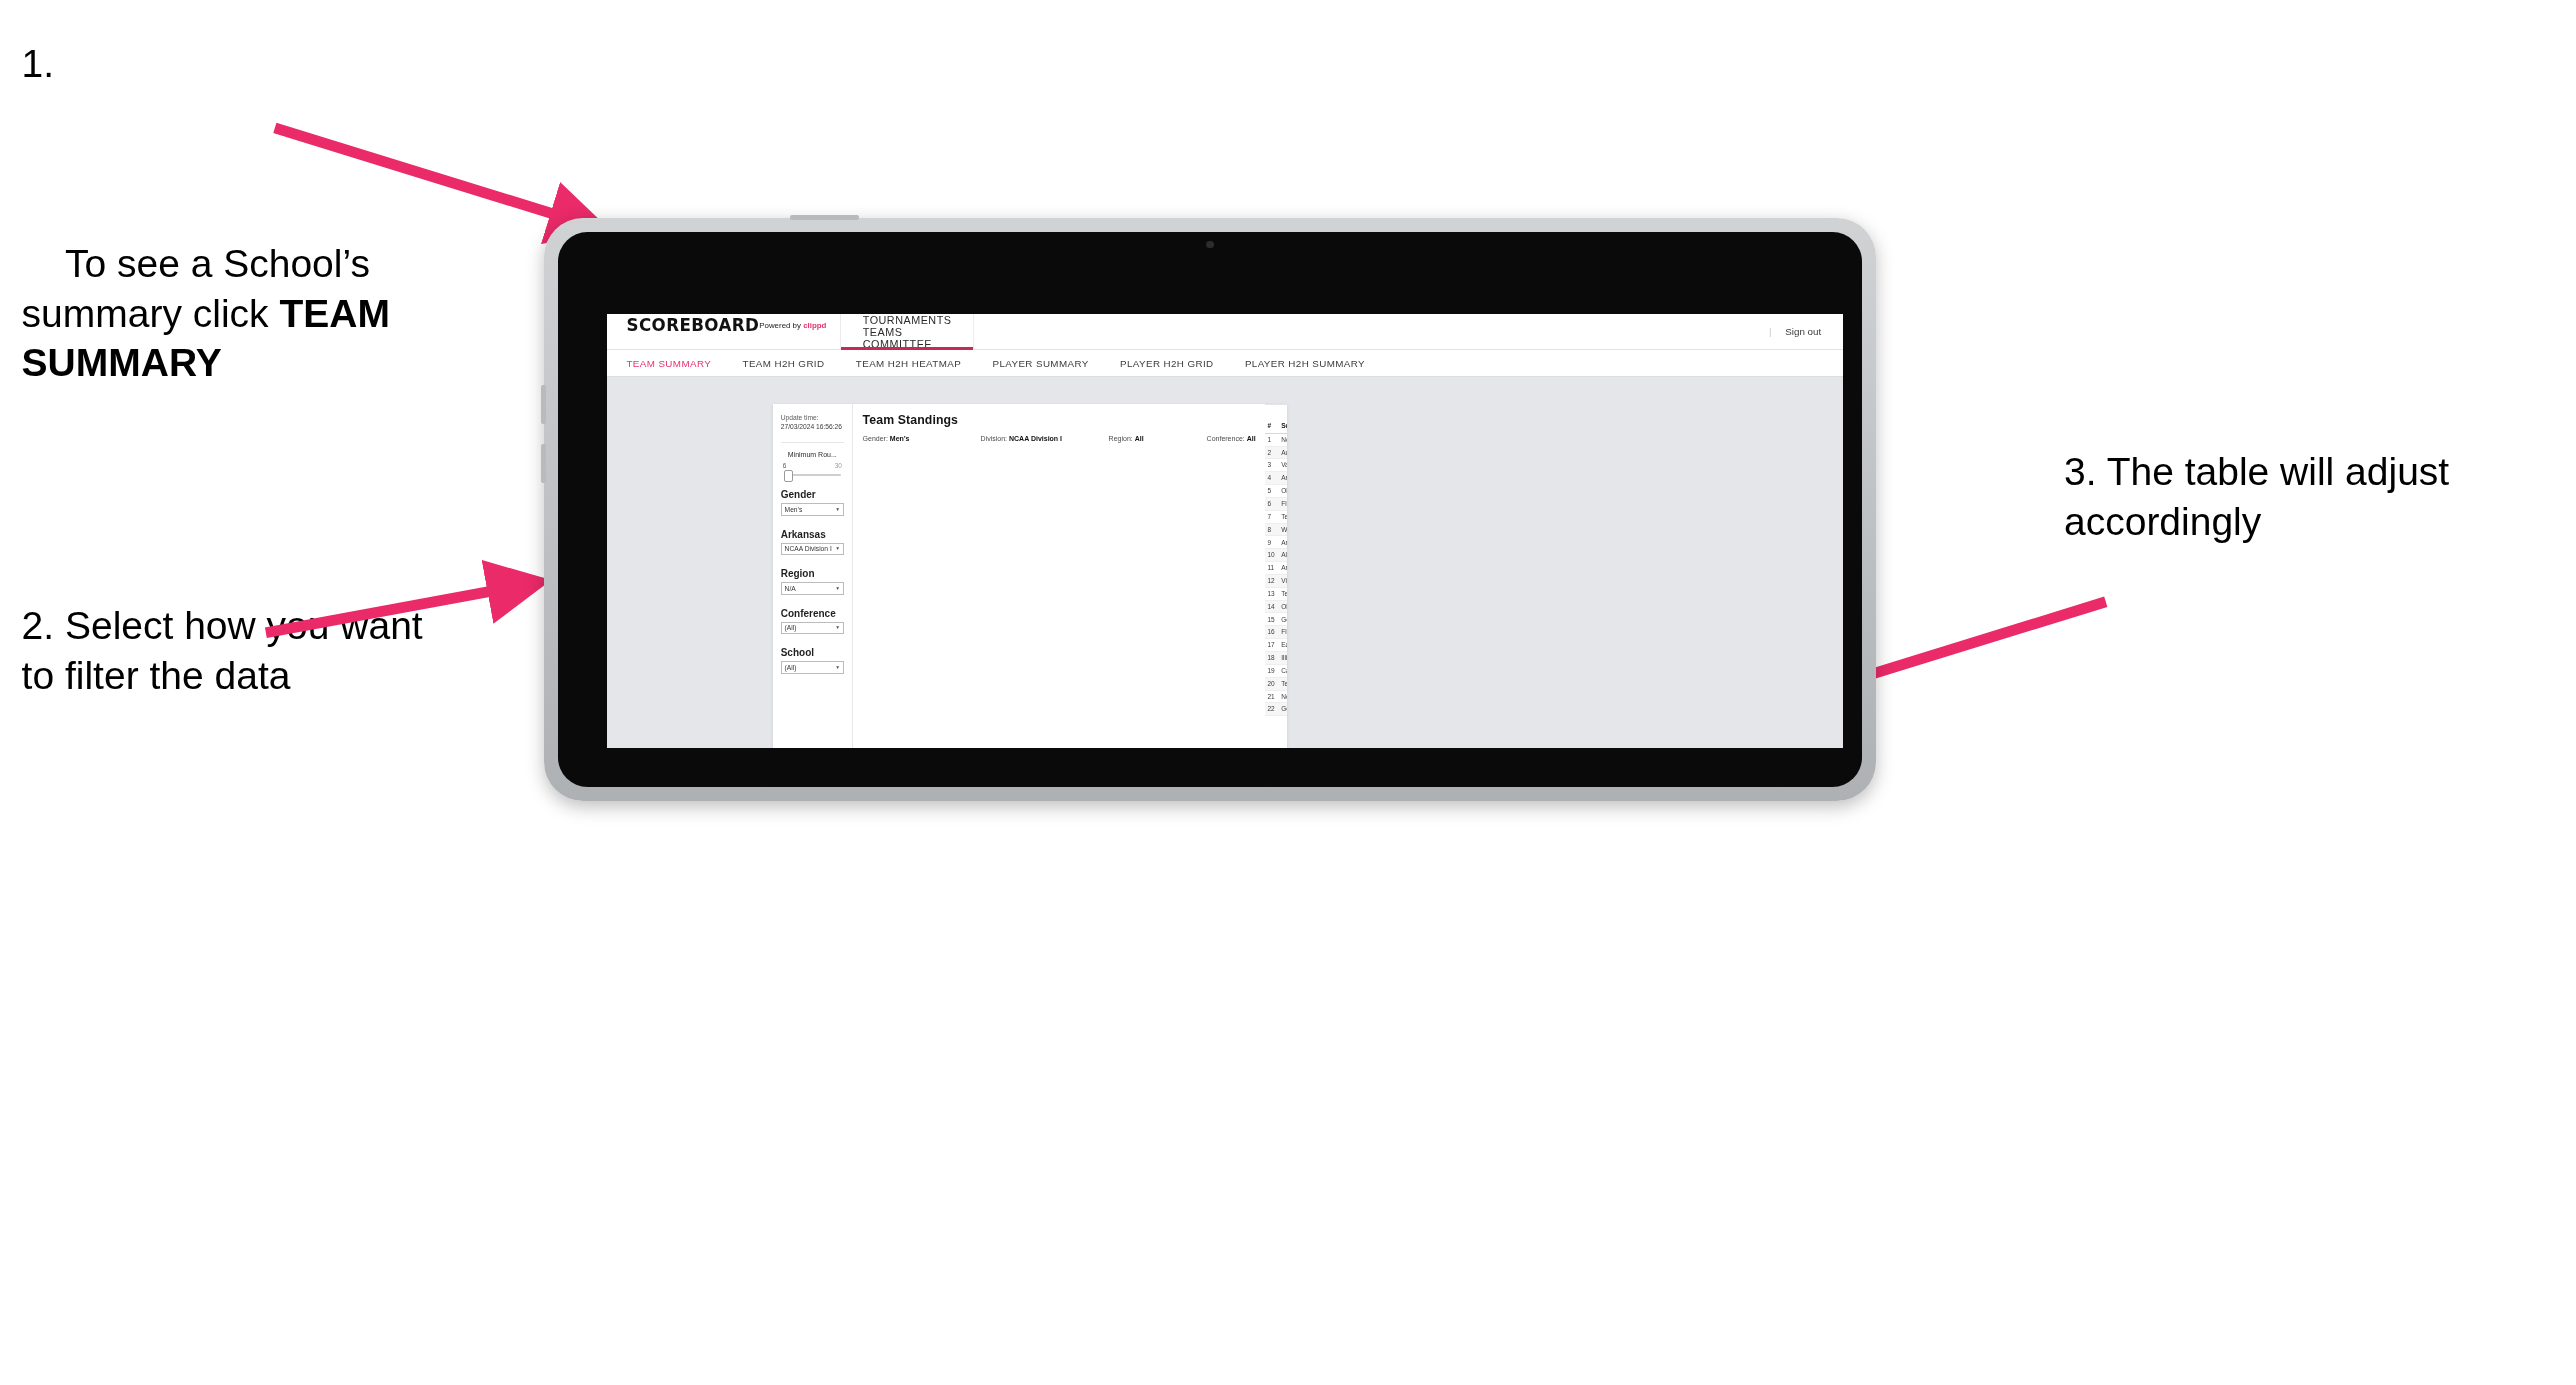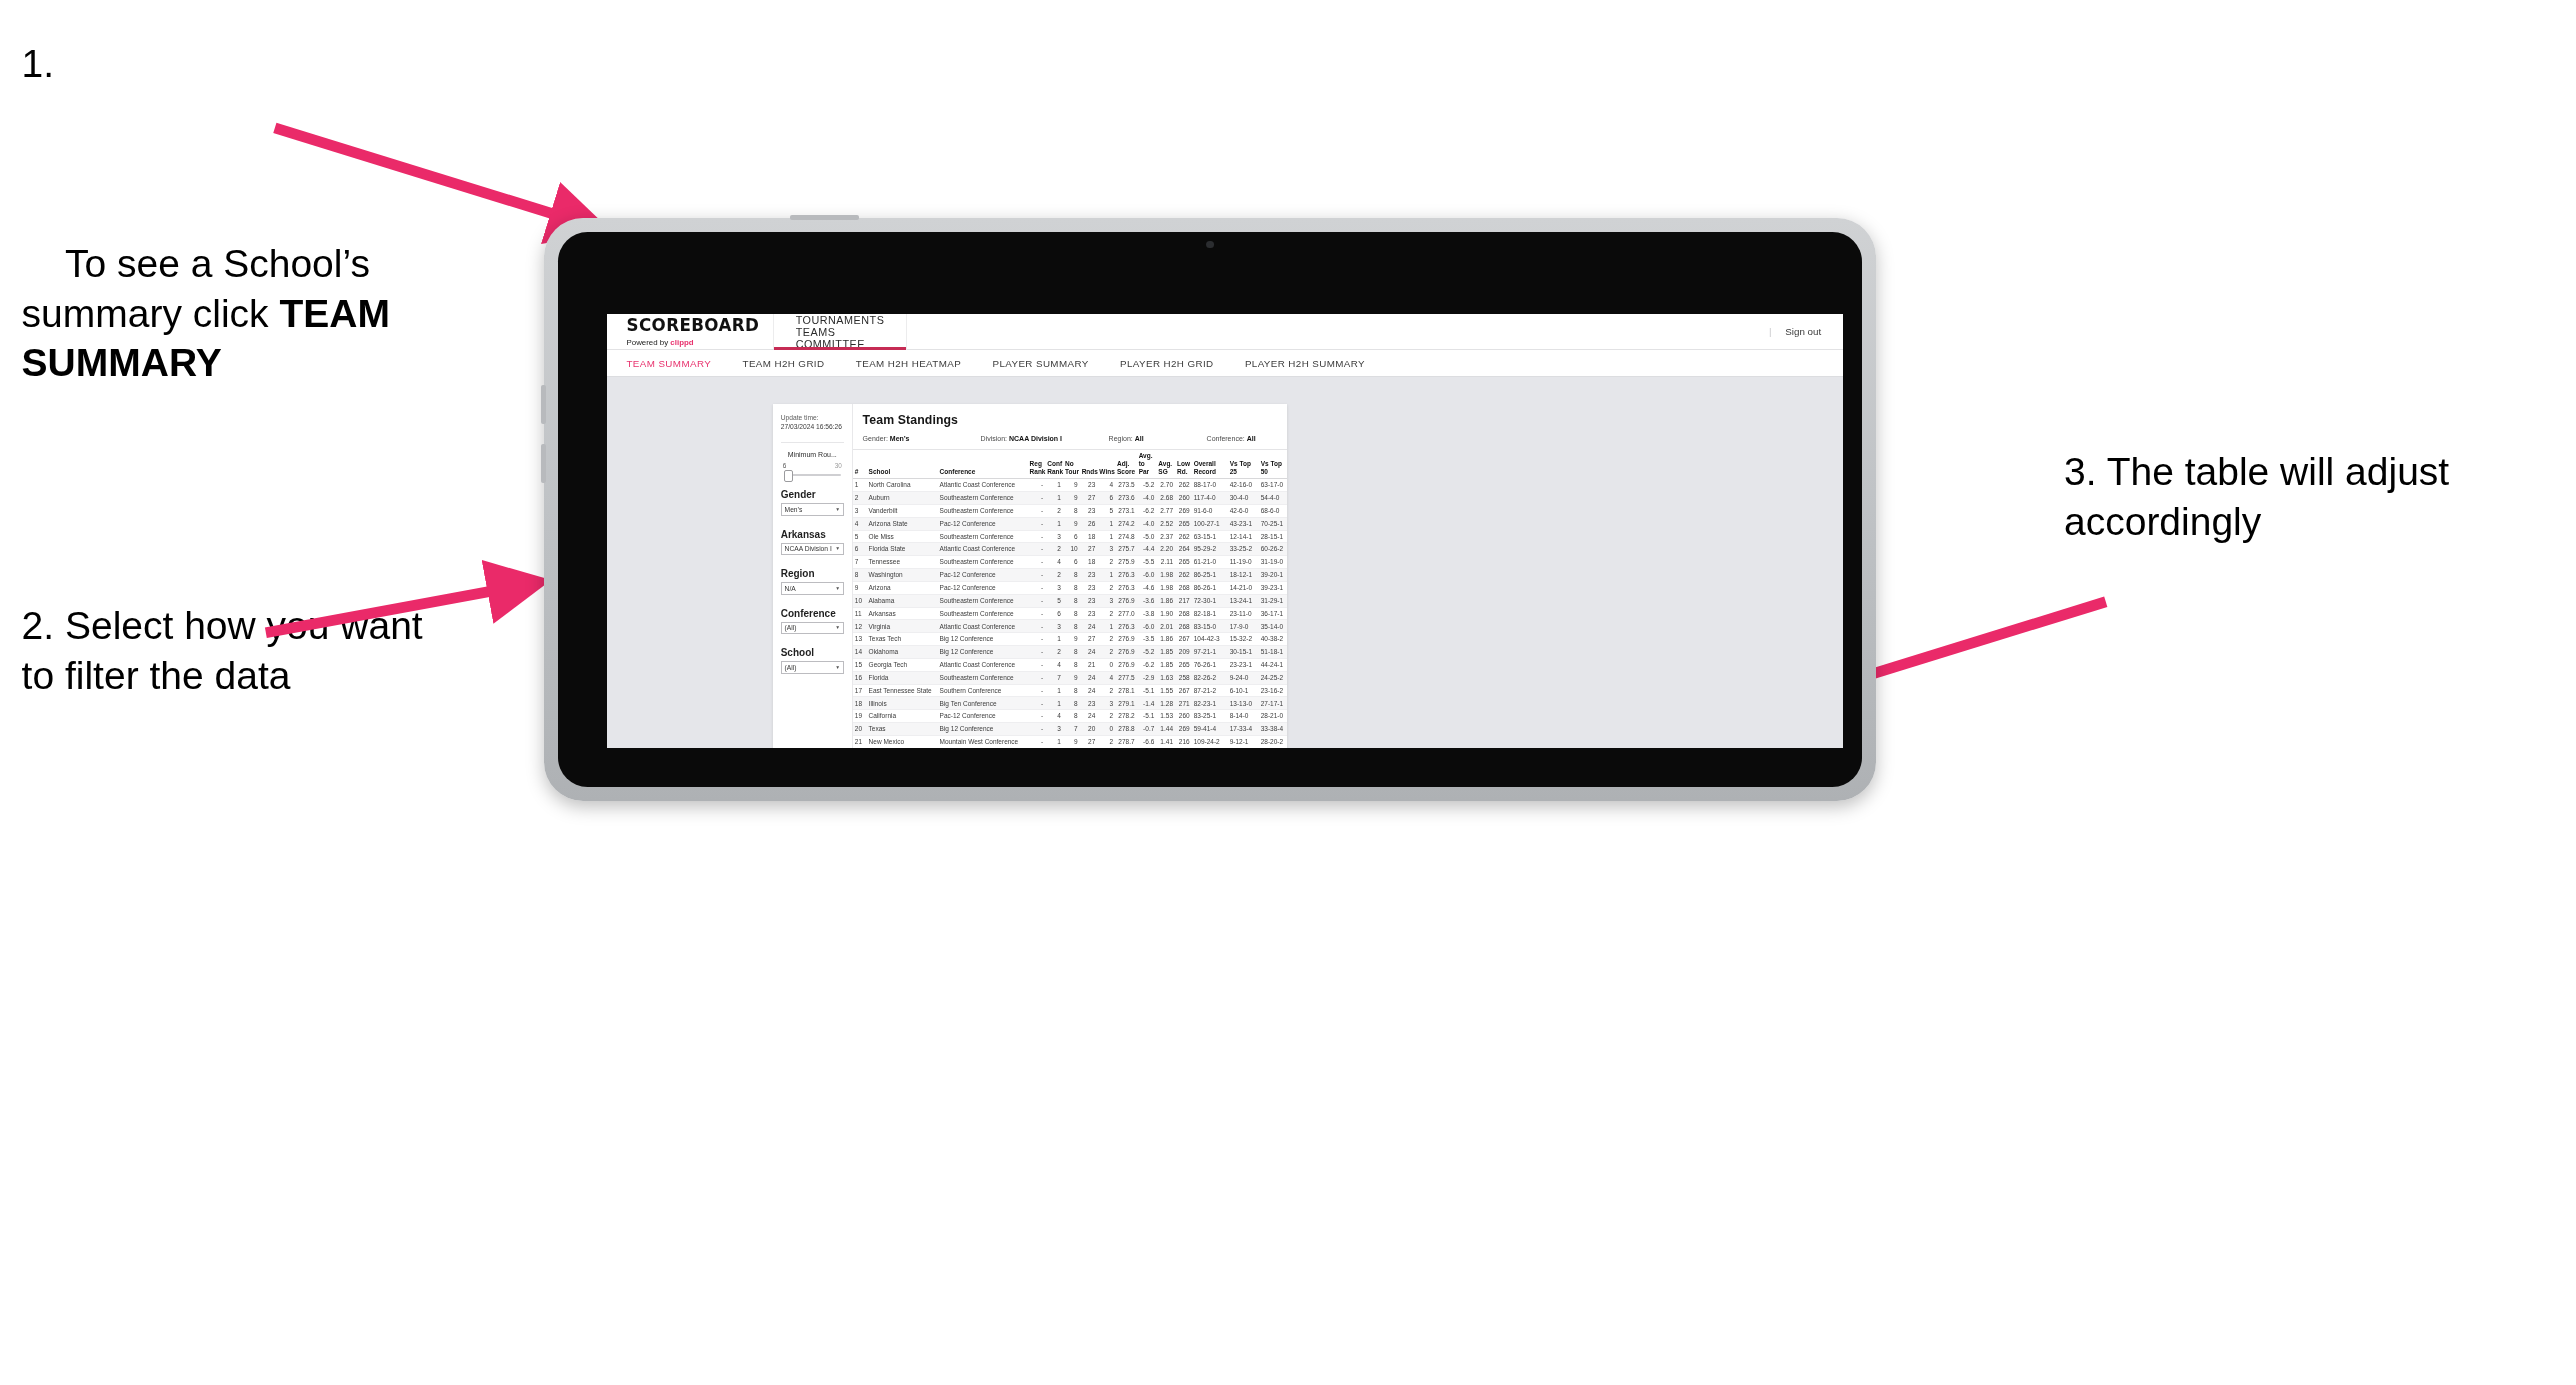--- a/index.html
+++ b/index.html
@@ -67,21 +67,21 @@
 
   
   .appbar{
     height:35px; background:#ffffff;
     display:flex; align-items:stretch;
     border-bottom:1px solid #e2e2e4;
     position:relative;
   }
   .brand{
     padding:2.9px 13.8px 2px 19.7px;
-    display:flex; flex-direction:column; justify-content:center;
+    display:flex; justify-content:center;
     border-right:1px solid #ececed;
   }
   .brand-title{
     font-weight:bold; font-size:16.7px; letter-spacing:0.4px;
     color:#111; line-height:1; font-family:"DejaVu Sans", sans-serif;
     transform:scaleY(1.08);
   }
   .brand-sub{
     font-size:7.9px; color:#1b1b1b; line-height:1; margin-top:5px;
   }
@@ -152,21 +152,21 @@
   .filt-label{ font-size:10px; color:#1f1f1f; font-weight:bold; margin-bottom:2.9px;}
   .select{
     height:10.8px; border:1px solid #bcbcc0; background:#fff;
     display:flex; align-items:center; padding:0 2.9px;
     font-size:6.7px; color:#333; justify-content:space-between;
     cursor:pointer;
   }
   .select .caret{ font-size:4.9px; color:#555; }
 
   
-  .stand{ flex:1; min-width:0; display:flex; flex-direction:column; }
+  .stand{ flex:1; min-width:0; display:flex; flex-direction:row; }
   .stand-head{ padding:8.8px 9.8px 6.9px 9.8px; }
   .stand-title{ font-size:12.3px; font-weight:bold; color:#161616; letter-spacing:0.1px;}
   .stand-meta{ display:flex; margin-top:8.8px; font-size:7px; color:#4a4a4a; }
   .stand-meta .m{ }
   .stand-meta .m:nth-child(1){ width:118px; }
   .stand-meta .m:nth-child(2){ width:128px; }
   .stand-meta .m:nth-child(3){ width:98px; }
   .stand-meta .m b{ color:#111; font-weight:bold; }
 
   .tbl-scroll{

